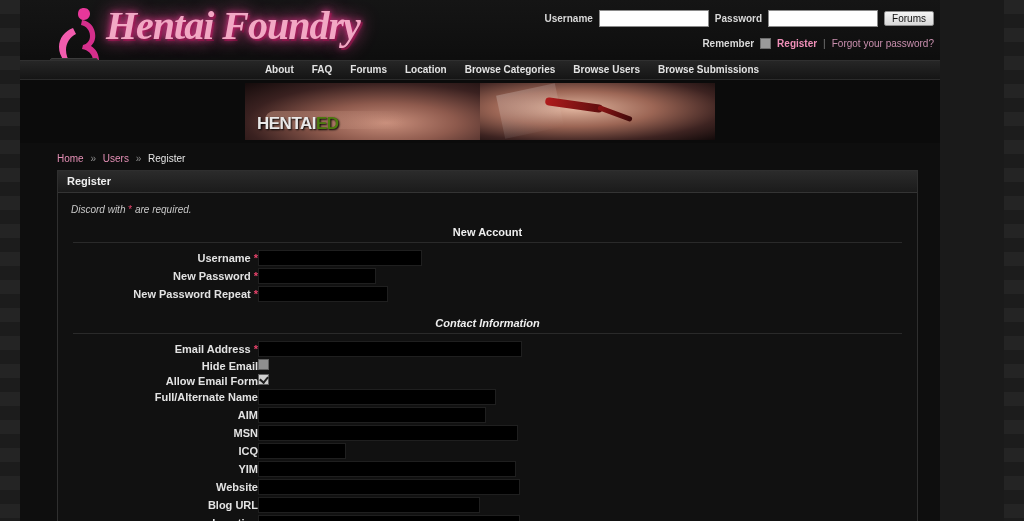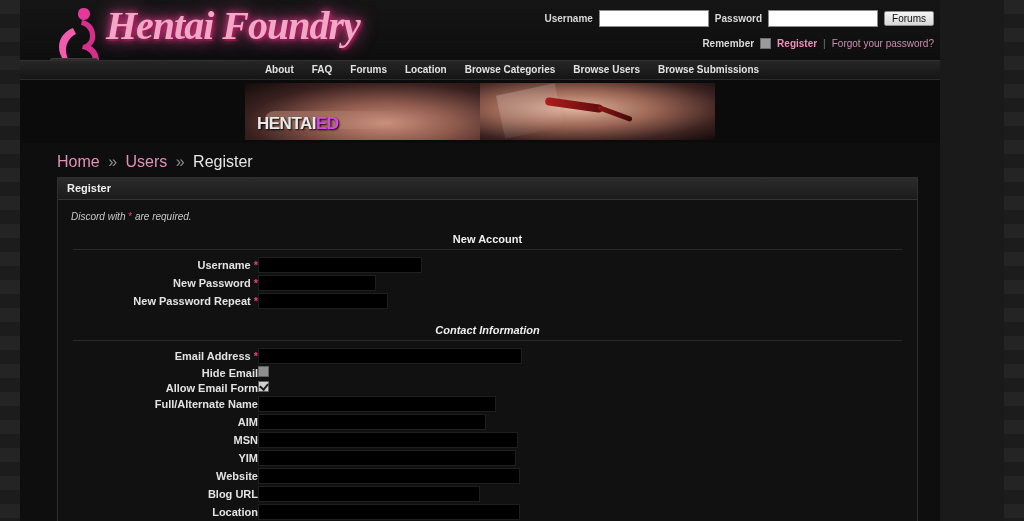--- a/index.html
+++ b/index.html
@@ -109,25 +109,25 @@
   .banner .blood{position:absolute;left:300px;top:18px;width:58px;height:8px;
     background:linear-gradient(90deg,#b01c1c,#5c0d0d);transform:rotate(8deg);border-radius:4px;}
   .banner .blood2{position:absolute;left:352px;top:28px;width:36px;height:5px;
     background:linear-gradient(90deg,#8d1414,#3d0909);transform:rotate(20deg);border-radius:3px;}
   .banner-logo{
     position:absolute;left:12px;bottom:6px;
     font-family:"Liberation Sans",sans-serif;font-weight:bold;font-size:17px;
     color:#e9e9e9;letter-spacing:-0.5px;
     text-shadow:1px 1px 2px #000;
   }
-  .banner-logo .red{color:#d946ef;}
+  .banner-logo .red{color:#4d7c0f;}
 
   
   .crumbs{
-    padding:10px 0 6px 37px;font-size:16px;color:#bdbdbd;
+    padding:10px 0 6px 37px;font-size:10px;color:#bdbdbd;
   }
   .crumbs a{color:#e48fb5;text-decoration:none;}
   .crumbs .ar{color:#8f8f8f;margin:0 4px;}
   .crumbs .cur{color:#e5e5e5;}
 
   
   .panel{
     margin:0 22px 0 37px;border:1px solid #2f2f2f;background:#111111;
   }
   .panel-head{
@@ -301,20 +301,26 @@
                 <input class="inp" style="width: 222px;" type="text" value="">
               </td>
         </tr>
         <tr>
           <td class="lab"><span>MSN</span></td>
           <td>
                 <input class="inp" style="width: 254px;" type="text" value="">
               </td>
         </tr>
         <tr>
+          <td class="lab"><span>ICQ</span></td>
+          <td>
+                <input class="inp" style="width: 82px;" type="text" value="">
+              </td>
+        </tr>
+        <tr>
           <td class="lab"><span>YIM</span></td>
           <td>
                 <input class="inp" style="width: 252px;" type="text" value="">
               </td>
         </tr>
         <tr>
           <td class="lab"><span>Website</span></td>
           <td>
                 <input class="inp" style="width: 256px;" type="text" value="">
               </td>

